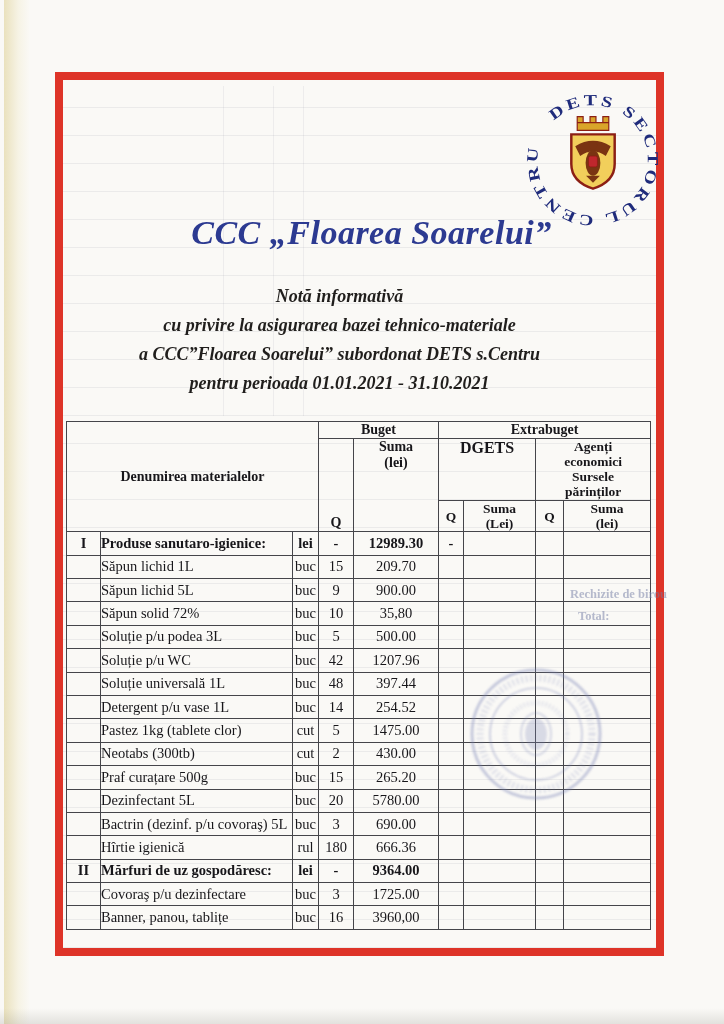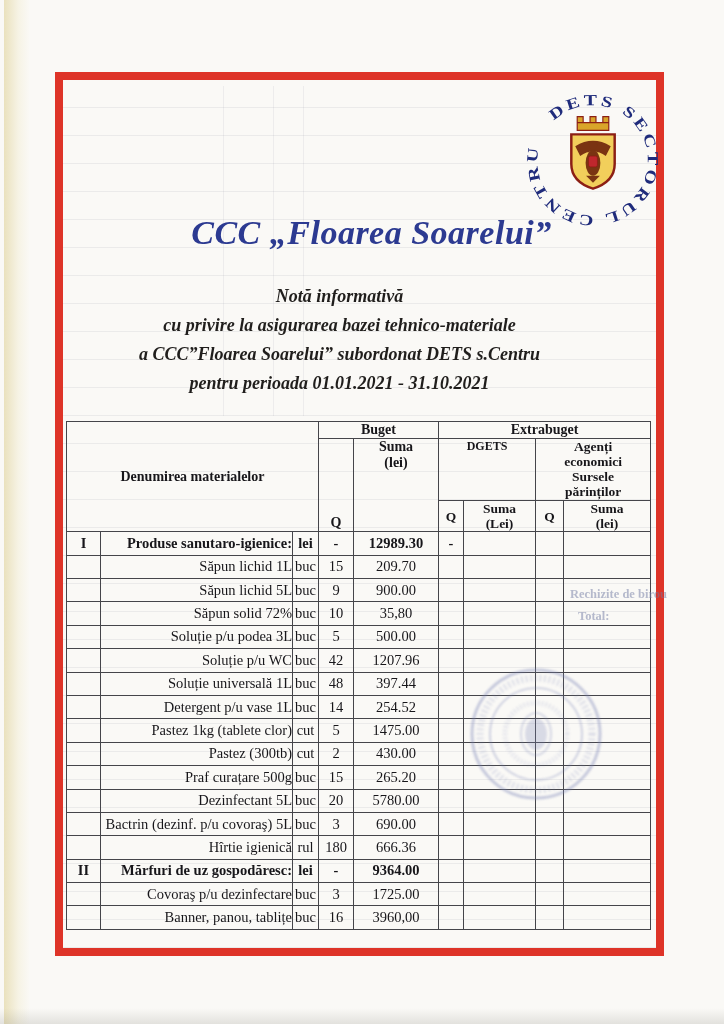--- a/index.html
+++ b/index.html
@@ -61,25 +61,25 @@
     padding:0;white-space:pre-line;
     overflow:hidden;
   }
   table.materials{border:1.5px solid #3c3c40;}
   tr.h1{height:15px;} tr.h2{height:62px;} tr.h3{height:31px;}
   tr.h1 th{font-size:14px;}
   th{font-weight:bold;}
   th.denum{font-size:15px;vertical-align:middle;padding-bottom:22px;font-family:Liberation Serif, serif;}
   th.q-buget{vertical-align:bottom;padding-bottom:6px;font-size:14px;}
   th.suma-buget{vertical-align:top;padding-top:16px;font-size:14px;line-height:1.15;}
-  th.dgets{vertical-align:top;padding-top:4px;font-size:12px;margin-left:12px;}
+  th.dgets{vertical-align:top;padding-top:4px;font-size:16px;margin-left:12px;}
   th.agenti{vertical-align:top;padding-top:2px;font-size:13.5px;line-height:1.12;}
   tr.h3 th{font-size:13.5px;line-height:1.12;vertical-align:middle;}
   td{font-size:14.5px;text-align:center;vertical-align:middle;white-space:nowrap;}
-  td.c-name{text-align:right;padding-left:7px;}
+  td.c-name{text-align:left;padding-left:7px;}
   tr.section-row td{font-weight:bold;}
   td.c-num{font-weight:bold;}
 
   .ghost-stamp{
     position:absolute;left:466px;top:661px;width:140px;height:146px;
     opacity:0.75;filter:blur(0.8px);pointer-events:none;
   }
   .ghost-text{
     position:absolute;color:rgba(112,122,162,0.5);
     font-weight:bold;font-size:12.5px;filter:blur(0.4px);
@@ -264,21 +264,21 @@
           <td class="c-unit">cut</td>
           <td class="c-q">5</td>
           <td class="c-suma">1475.00</td>
           <td class="c-q2"></td>
           <td class="c-s2"></td>
           <td class="c-q3"></td>
           <td class="c-s3"></td>
         </tr>
         <tr>
           <td class="c-num"></td>
-          <td class="c-name">Pastez (300tb)</td>
+          <td class="c-name">Neotabs (300tb)</td>
           <td class="c-unit">cut</td>
           <td class="c-q">2</td>
           <td class="c-suma">430.00</td>
           <td class="c-q2"></td>
           <td class="c-s2"></td>
           <td class="c-q3"></td>
           <td class="c-s3"></td>
         </tr>
         <tr>
           <td class="c-num"></td>

